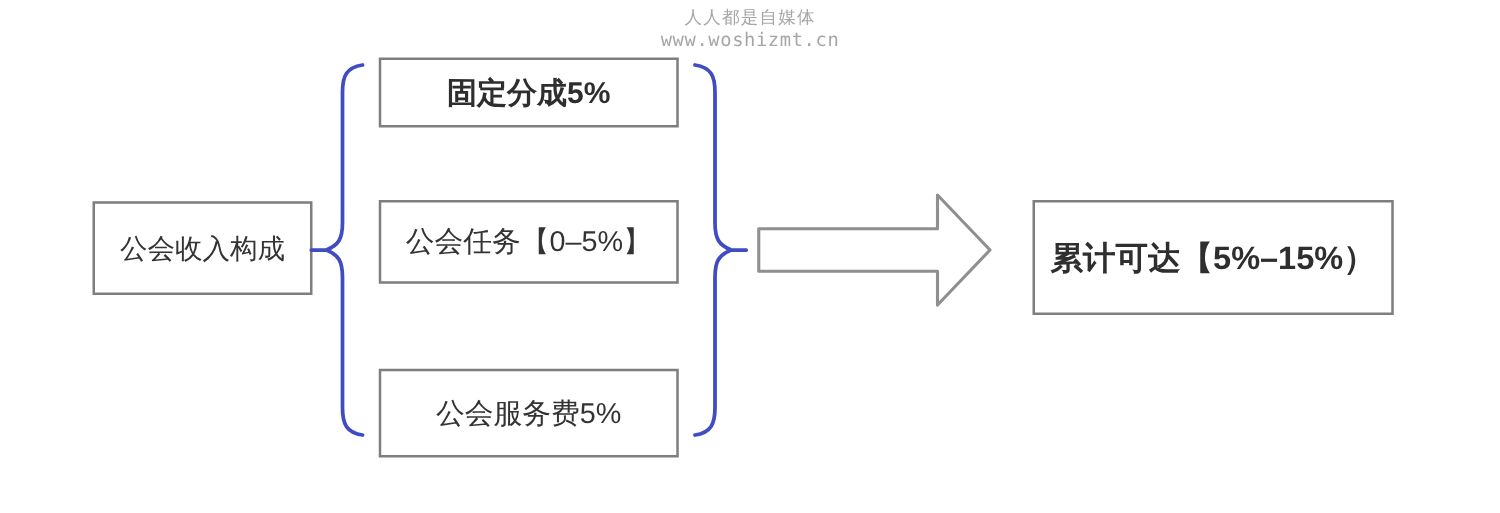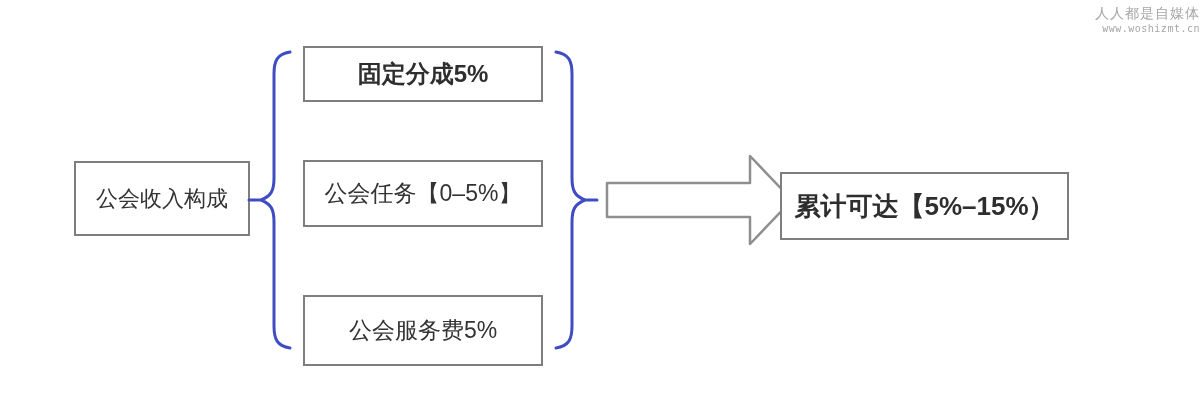--- a/index.html
+++ b/index.html
@@ -7,27 +7,27 @@
     position: relative;
     width: 1200px;
     height: 410px;
     background: #ffffff;
     overflow: hidden;
     font-family: "Liberation Sans", "DejaVu Sans", sans-serif;
   }
   .watermark {
     position: absolute;
     left: 0; right: 0; top: 5px;
-    text-align: right;
+    text-align: center;
     color: #a6a6a6;
     line-height: 1.25;
     user-select: none;
   }
   .watermark .wm-title { font-size: 14px; letter-spacing: 1px; }
-  .watermark .wm-url   { font-size: 10px; font-family: "DejaVu Sans Mono", monospace; letter-spacing: 0.5px; }
+  .watermark .wm-url   { font-size: 15px; font-family: "DejaVu Sans Mono", monospace; letter-spacing: 0.5px; }
   .box {
     position: absolute;
     background: #ffffff;
     border: 2px solid #7e7e7e;
     display: flex;
     align-items: center;
     justify-content: center;
     color: #333333;
     white-space: nowrap;
     box-sizing: border-box;
@@ -36,23 +36,22 @@
   .source-box {
     left: 52px; top: 161px; width: 176px; height: 75px;
     font-size: 22px;
     margin-left: 22px;
   }
   .branch-box { left: 303px; width: 240px; font-size: 23px; }
   .branch-1 { top: 46px;  height: 56px; font-size: 24px; }
   .branch-2 { top: 160px; height: 67px; }
   .branch-3 { top: 295px; height: 71px; }
   .result-box {
-    left: 780px; top: 160px; width: 289px; height: 68px;
+    left: 826px; top: 160px; width: 289px; height: 92px;
     font-size: 26px;
-    margin-top: 12px;
   }
   .brace-svg { position: absolute; top: 50px; width: 52px; height: 300px; }
   .brace-left  { left: 244px; }
   .brace-right { left: 550px; }
   .arrow-svg { position: absolute; left: 604px; top: 152px; width: 192px; height: 96px; }
 </style>
 </head>
 <body>
 
 <div class="canvas">

